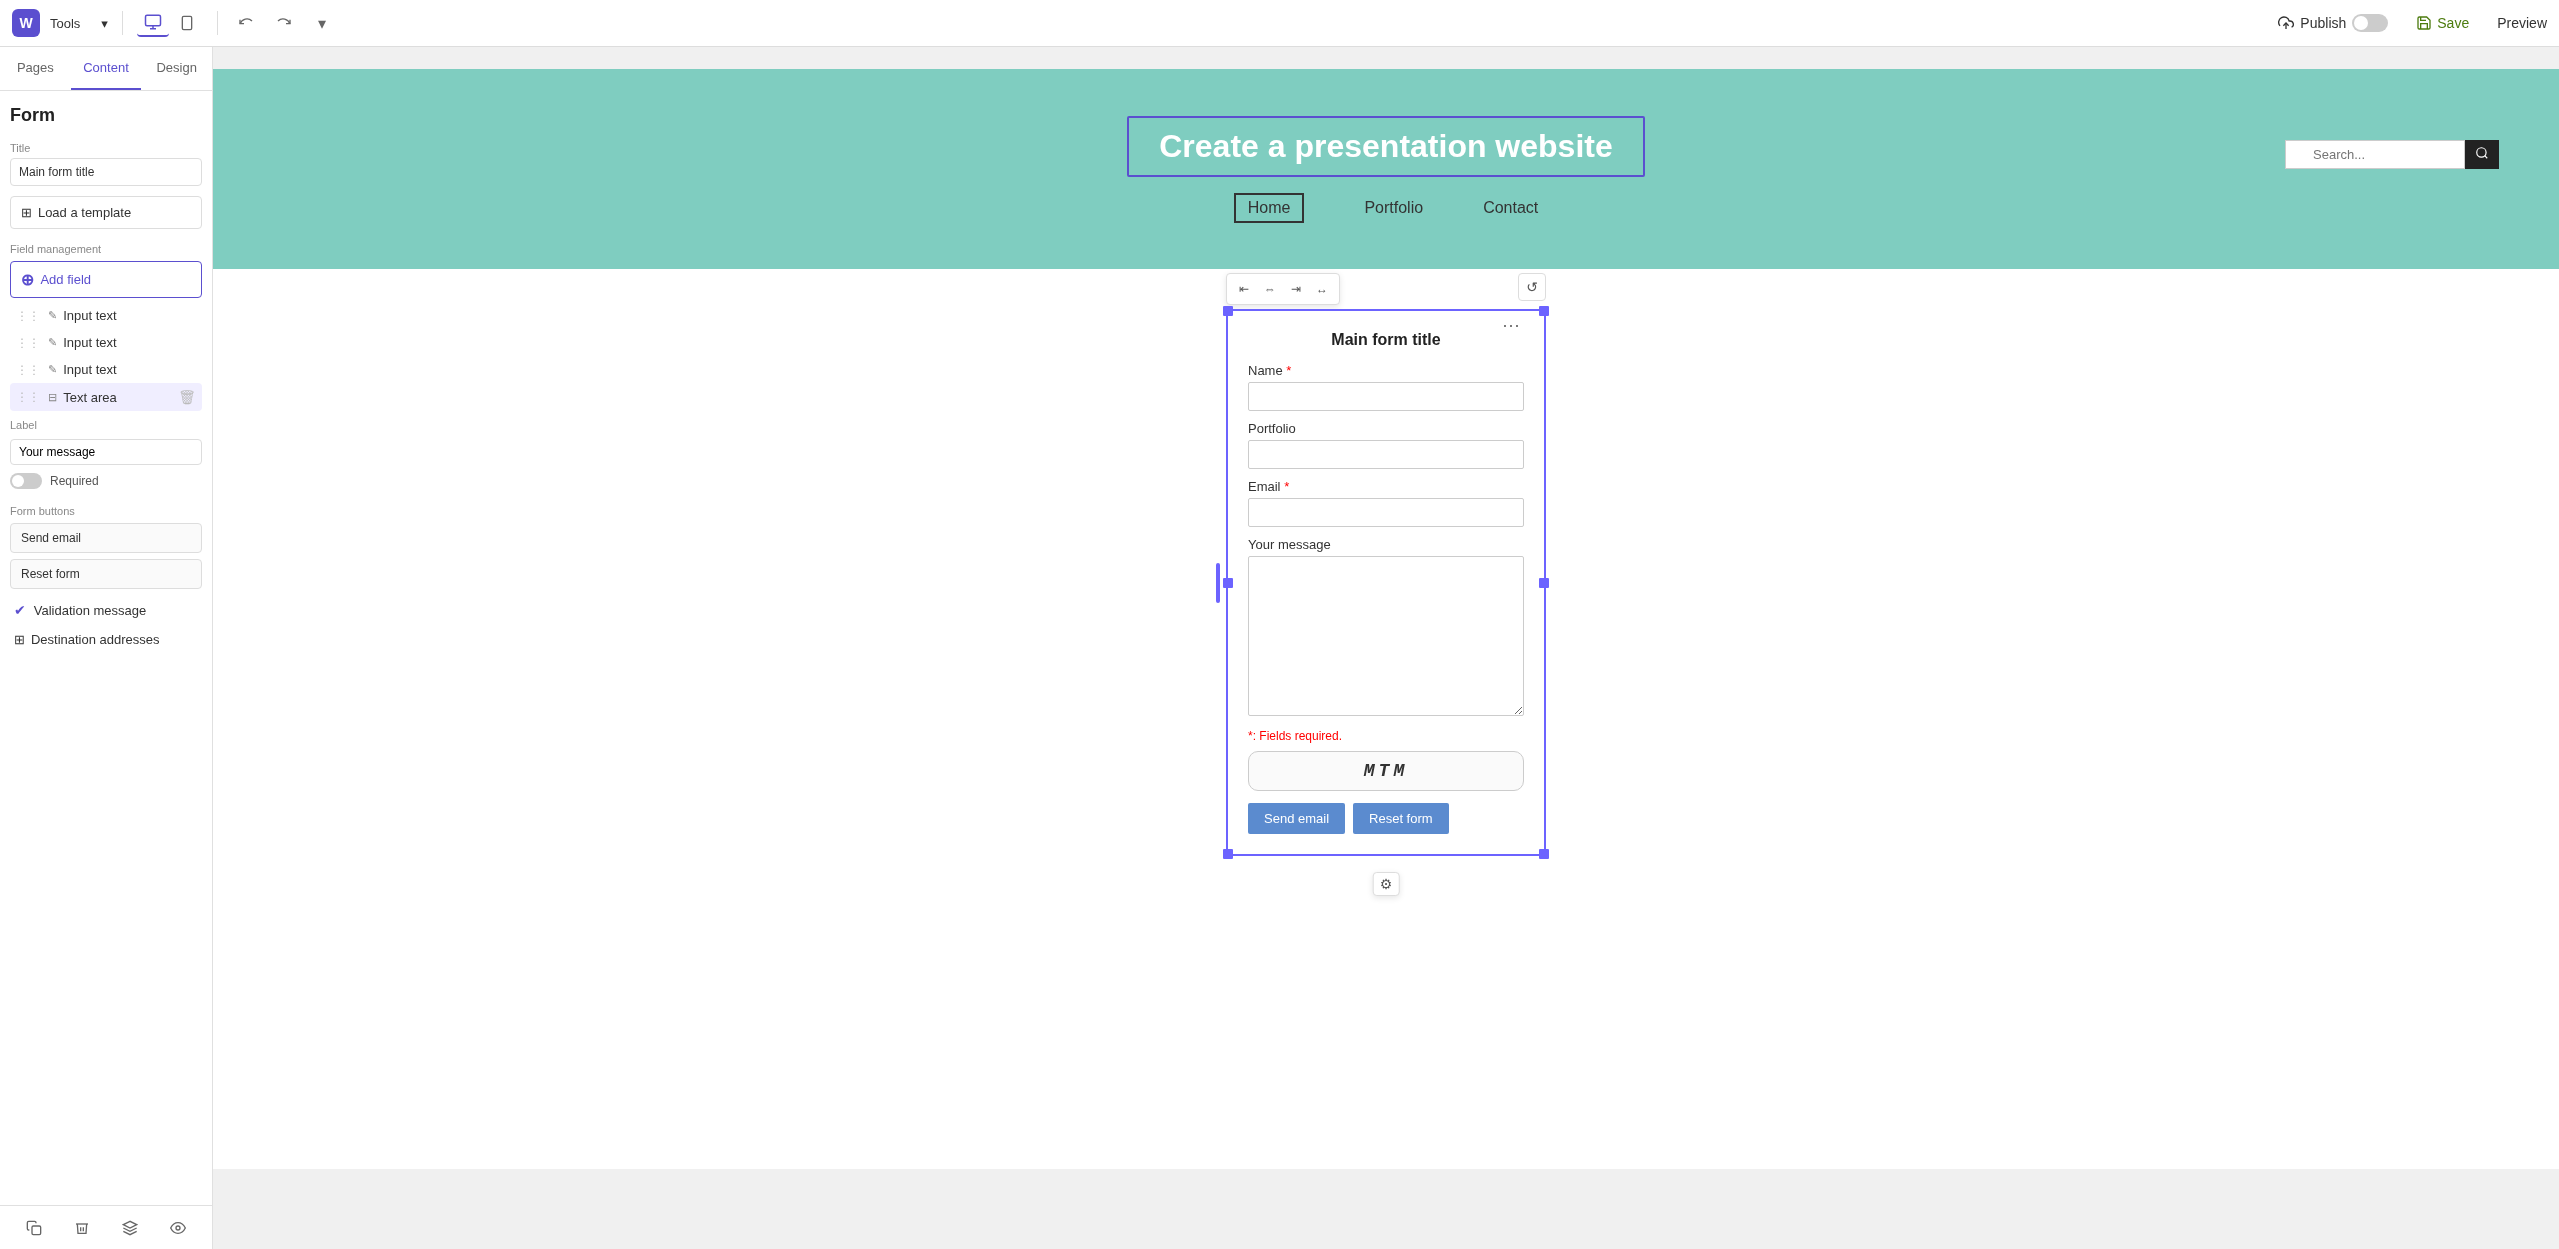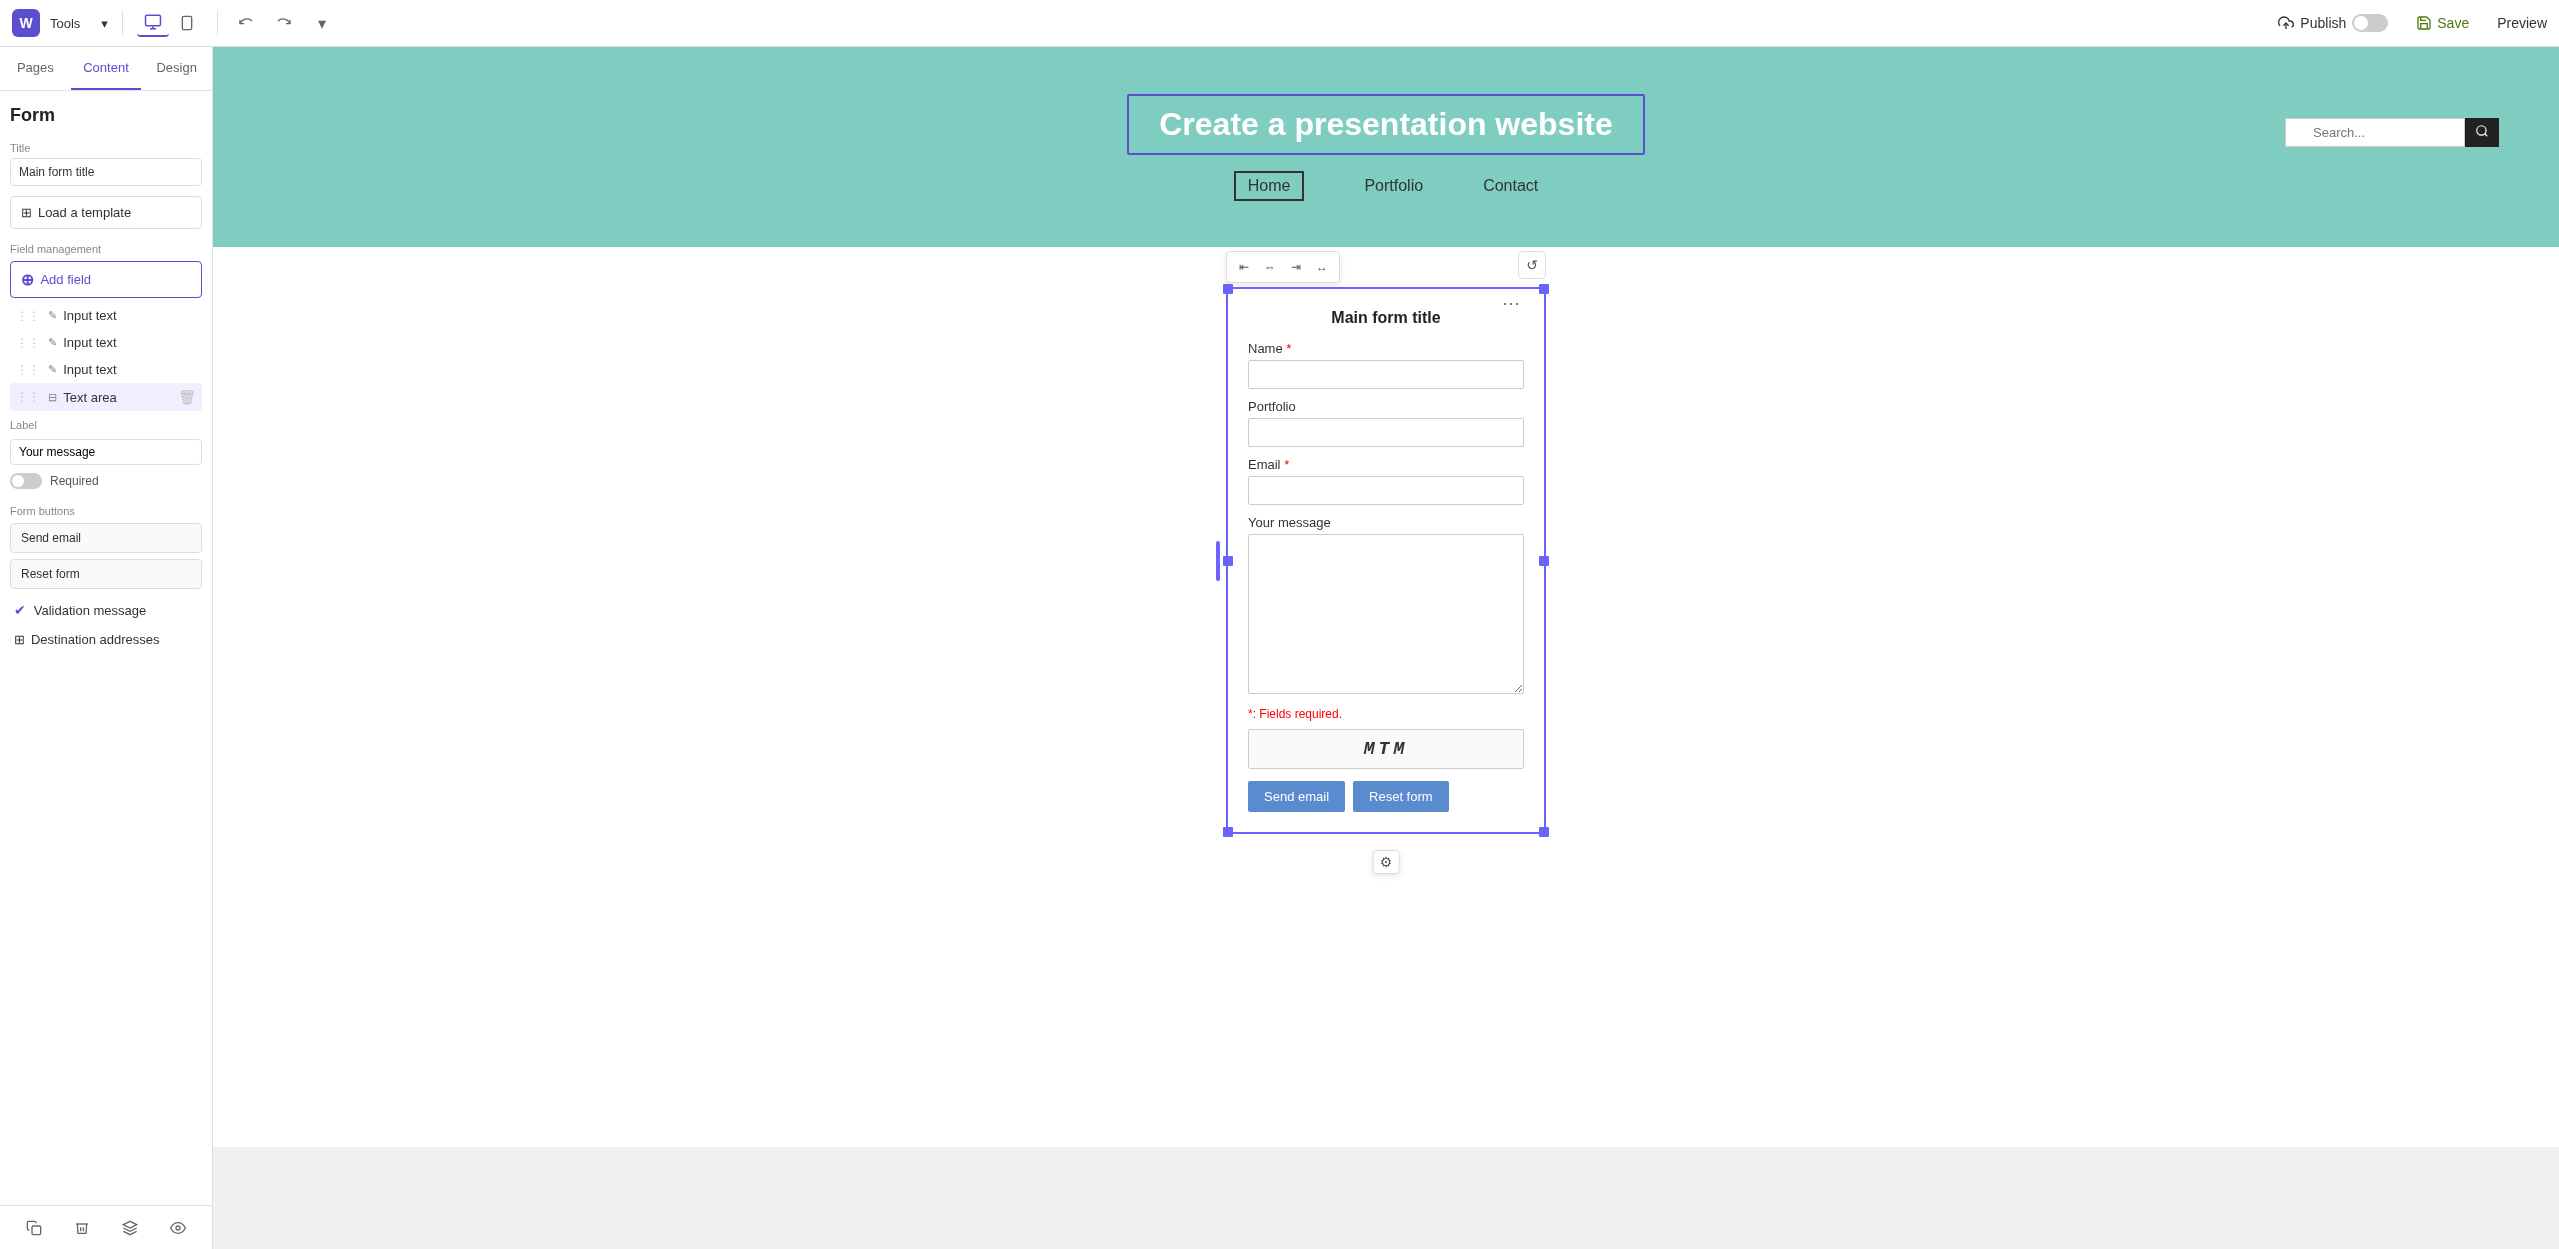--- a/index.html
+++ b/index.html
@@ -187,20 +187,21 @@
       width: 100%; min-height: 100%;
     }
 
     
     .site-header {
       background: #7fcdc0;
       height: 200px;
       display: flex; flex-direction: column;
       align-items: center; justify-content: center; gap: 16px;
       position: relative;
+      margin-top: 22px;
     }
     .site-title-box {
       border: 2px solid #5b4fcf;
       padding: 10px 30px; border-radius: 2px;
     }
     .site-title-text {
       font-size: 32px; font-weight: 600; color: #fff;
     }
     .site-nav {
       display: flex; align-items: center; gap: 60px;
@@ -296,21 +297,21 @@
     }
     .form-textarea {
       width: 100%; border: 1px solid #ccc; border-radius: 2px;
       padding: 6px 8px; font-size: 13px; outline: none;
       height: 160px; resize: both;
     }
     .fields-required-note {
       font-size: 12px; color: red; margin-top: 10px;
     }
     .captcha-area {
-      border: 1px solid #ccc; border-radius: 2px;
+      border: 1px solid #ccc; border-radius: 10px;
       padding: 8px; margin: 8px 0;
       display: flex; align-items: center; justify-content: center;
       height: 40px; background: #fafafa;
       font-family: 'Courier New', monospace; font-size: 18px; font-weight: bold;
       color: #333; letter-spacing: 4px;
       font-style: italic;
     }
     .form-buttons-row {
       display: flex; gap: 8px; margin-top: 12px;
     }

